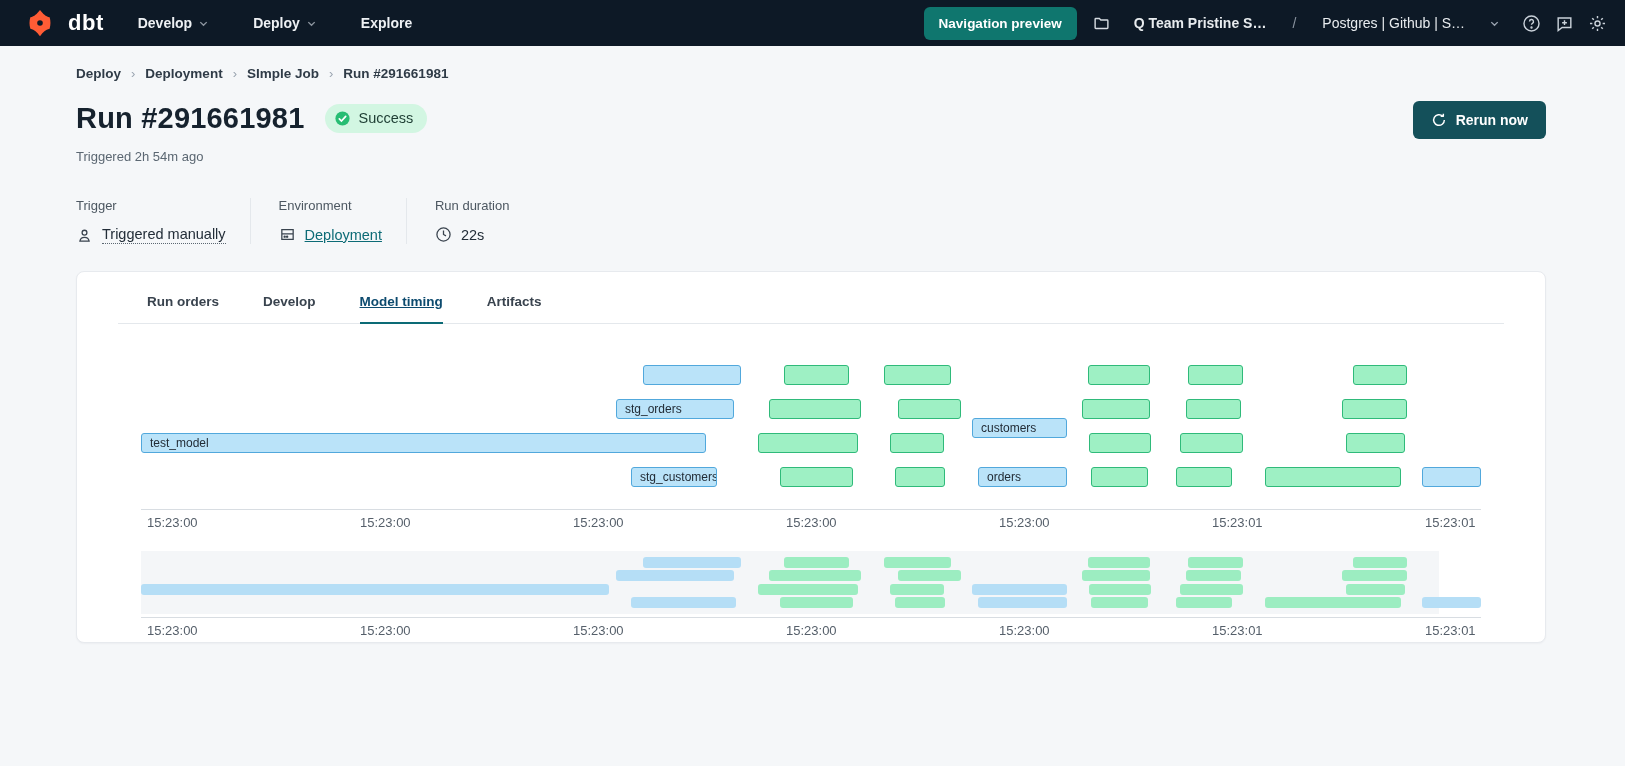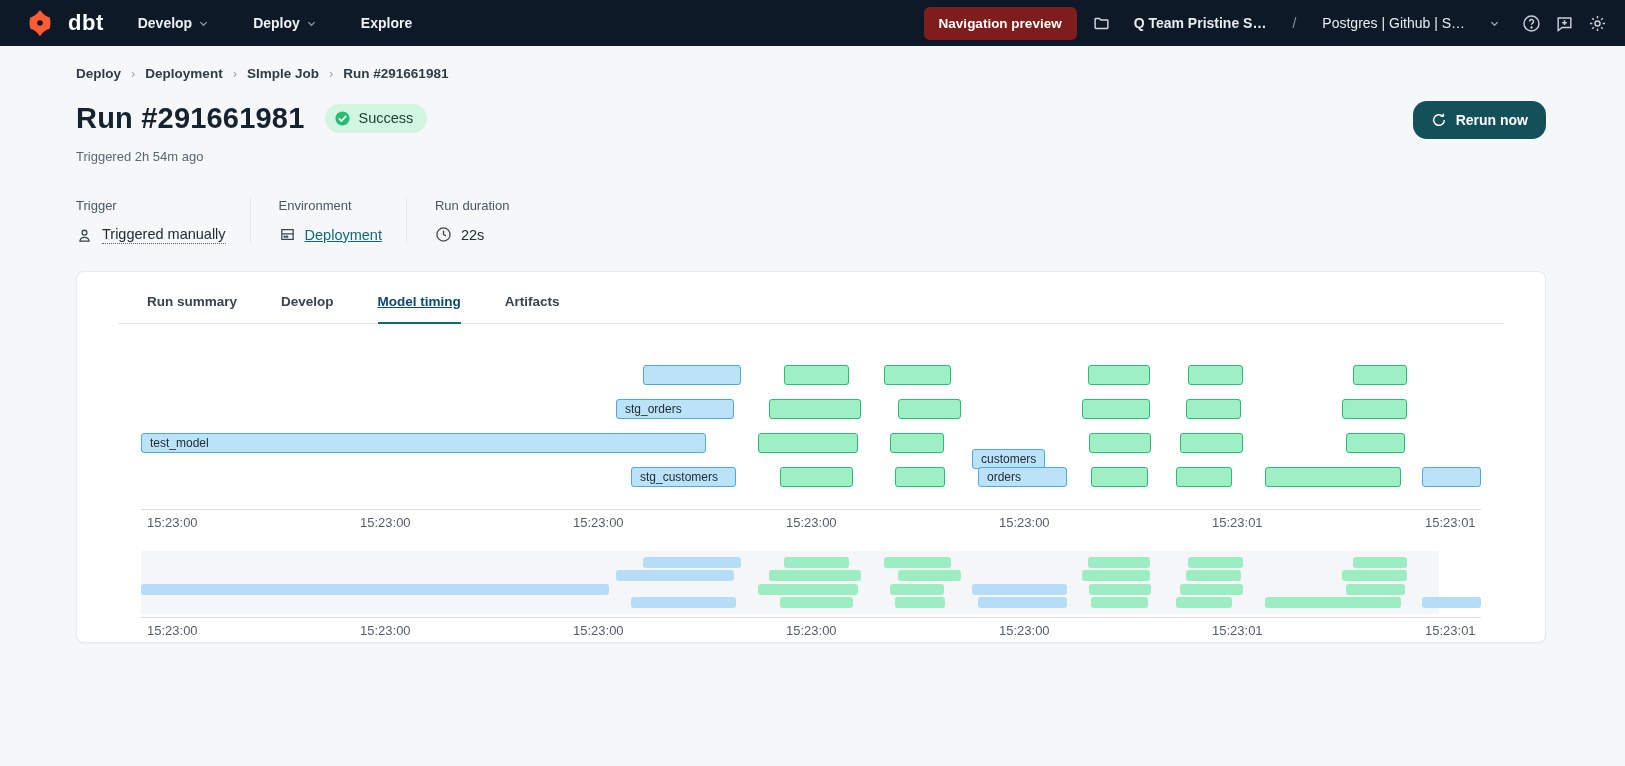--- a/index.html
+++ b/index.html
@@ -7,40 +7,40 @@
     font-family:"Liberation Sans", sans-serif; background:#f5f7f9; color:#1b2734; }
 
   
   .topnav { height:46px; background:#0d1926; display:flex; align-items:center; padding:0 18px 0 26px; }
   .logo { display:flex; align-items:center; gap:14px; margin-right:34px; cursor:pointer; }
   .logo-text { color:#fff; font-size:22px; font-weight:700; letter-spacing:.5px; }
   .nav-menu { display:flex; align-items:center; gap:44px; }
   .nav-item { display:flex; align-items:center; gap:6px; color:#eef1f4; font-size:14px; font-weight:700; cursor:pointer; }
   .nav-item svg { opacity:.75; }
   .nav-right { margin-left:auto; display:flex; align-items:center; gap:16px; }
-  .preview-btn { background:#7f1d1d; color:#fff; font-size:13.5px; font-weight:700;
+  .preview-btn { background:#0f766e; color:#fff; font-size:13.5px; font-weight:700;
     border:none; border-radius:6px; padding:9px 15px; cursor:pointer; }
   .acct { display:flex; align-items:center; gap:24px; color:#e8ecef; font-size:14px; }
   .acct .bold { font-weight:700; }
   .acct .sep { color:#8b95a1; padding:0 2px; }
   .nav-icons { display:flex; align-items:center; gap:14px; margin-left:6px; color:#c9d1d9; }
   .nav-icons .ic { cursor:pointer; display:flex; }
 
   
   .content { width:1470px; margin-left:76px; }
   .breadcrumb { display:flex; align-items:center; gap:10px; margin-top:20px; font-size:13.5px; font-weight:700; color:#2f3b47; }
   .breadcrumb .sep { color:#9aa4b0; font-weight:400; font-size:13px; }
   .crumb { cursor:pointer; }
 
   .title-row { display:flex; align-items:center; margin-top:16px; }
   .page-title { font-size:29px; font-weight:800; color:#16222e; letter-spacing:.2px; }
   .status-pill { margin-left:20px; display:flex; align-items:center; gap:8px;
     background:#d2f6e2; border-radius:16px; padding:6px 14px 6px 9px; font-size:14.5px; color:#1d3d33; }
   .rerun-btn { margin-left:auto; margin-top:4px; display:flex; align-items:center; gap:9px;
-    background:#14505a; color:#fff; font-size:14px; font-weight:700; border:none; border-radius:14px;
+    background:#14505a; color:#fff; font-size:14px; font-weight:700; border:none; border-radius:6px;
     padding:11px 18px; cursor:pointer; }
   .triggered { margin-top:10px; font-size:13px; color:#5b6772; }
 
   .meta-row { display:flex; margin-top:34px; }
   .meta-col { padding-right:24px; }
   .meta-col + .meta-col { border-left:1px solid #e4e8ec; padding-left:28px; }
   .meta-label { font-size:13px; color:#4c5761; }
   .meta-value { margin-top:13px; display:flex; align-items:center; gap:9px; font-size:14.5px; color:#222d38; }
   .meta-value .val-dotted { border-bottom:1.5px dotted #5b6772; padding-bottom:1px; }
   .meta-value a { color:#0c6b76; text-decoration:underline; cursor:pointer; }
@@ -211,46 +211,46 @@
               <path d="M12 6.5V12l3.5 2"></path>
             </svg>
           </span>
           <span>22s</span>
         </div>
       </div>
     </div>
 
   <section class="card">
     <div class="tabs" id="tabs">
-        <div class="tab">Run summary</div>
+        <div class="tab">Run orders</div>
         <div class="tab">Develop</div>
         <div class="tab active">Model timing</div>
         <div class="tab">Artifacts</div>
       </div>
     <div class="chart" id="chart">
         <div class="bar blue" style="left: 502px; top: 0px; width: 98px;"></div>
         <div class="bar green" style="left: 643px; top: 0px; width: 65px;"></div>
         <div class="bar green" style="left: 743px; top: 0px; width: 67px;"></div>
         <div class="bar green" style="left: 947px; top: 0px; width: 62px;"></div>
         <div class="bar green" style="left: 1047px; top: 0px; width: 55px;"></div>
         <div class="bar green" style="left: 1212px; top: 0px; width: 54px;"></div>
         <div class="bar blue" style="left: 475px; top: 34px; width: 118px;">stg_orders</div>
         <div class="bar green" style="left: 628px; top: 34px; width: 92px;"></div>
         <div class="bar green" style="left: 757px; top: 34px; width: 63px;"></div>
         <div class="bar green" style="left: 941px; top: 34px; width: 68px;"></div>
         <div class="bar green" style="left: 1045px; top: 34px; width: 55px;"></div>
         <div class="bar green" style="left: 1201px; top: 34px; width: 65px;"></div>
         <div class="bar blue" style="left: 0px; top: 68px; width: 565px;">test_model</div>
         <div class="bar green" style="left: 617px; top: 68px; width: 100px;"></div>
         <div class="bar green" style="left: 749px; top: 68px; width: 54px;"></div>
-        <div class="bar blue" style="left: 831px; top: 84px; width: 73px;">customers</div>
+        <div class="bar blue" style="left: 831px; top: 53px; width: 95px;">customers</div>
         <div class="bar green" style="left: 948px; top: 68px; width: 62px;"></div>
         <div class="bar green" style="left: 1039px; top: 68px; width: 63px;"></div>
         <div class="bar green" style="left: 1205px; top: 68px; width: 59px;"></div>
-        <div class="bar blue" style="left: 490px; top: 102px; width: 105px;">stg_customers</div>
+        <div class="bar blue" style="left: 490px; top: 102px; width: 86px;">stg_customers</div>
         <div class="bar green" style="left: 639px; top: 102px; width: 73px;"></div>
         <div class="bar green" style="left: 754px; top: 102px; width: 50px;"></div>
         <div class="bar blue" style="left: 837px; top: 102px; width: 89px;">orders</div>
         <div class="bar green" style="left: 950px; top: 102px; width: 57px;"></div>
         <div class="bar green" style="left: 1035px; top: 102px; width: 56px;"></div>
         <div class="bar green" style="left: 1124px; top: 102px; width: 136px;"></div>
         <div class="bar blue" style="left: 1281px; top: 102px; width: 59px;"></div>
         <div class="axis-line" style="top: 144px;"></div>
         <span class="tick" style="left: 6px; top: 150px;">15:23:00</span>
         <span class="tick" style="left: 219px; top: 150px;">15:23:00</span>

